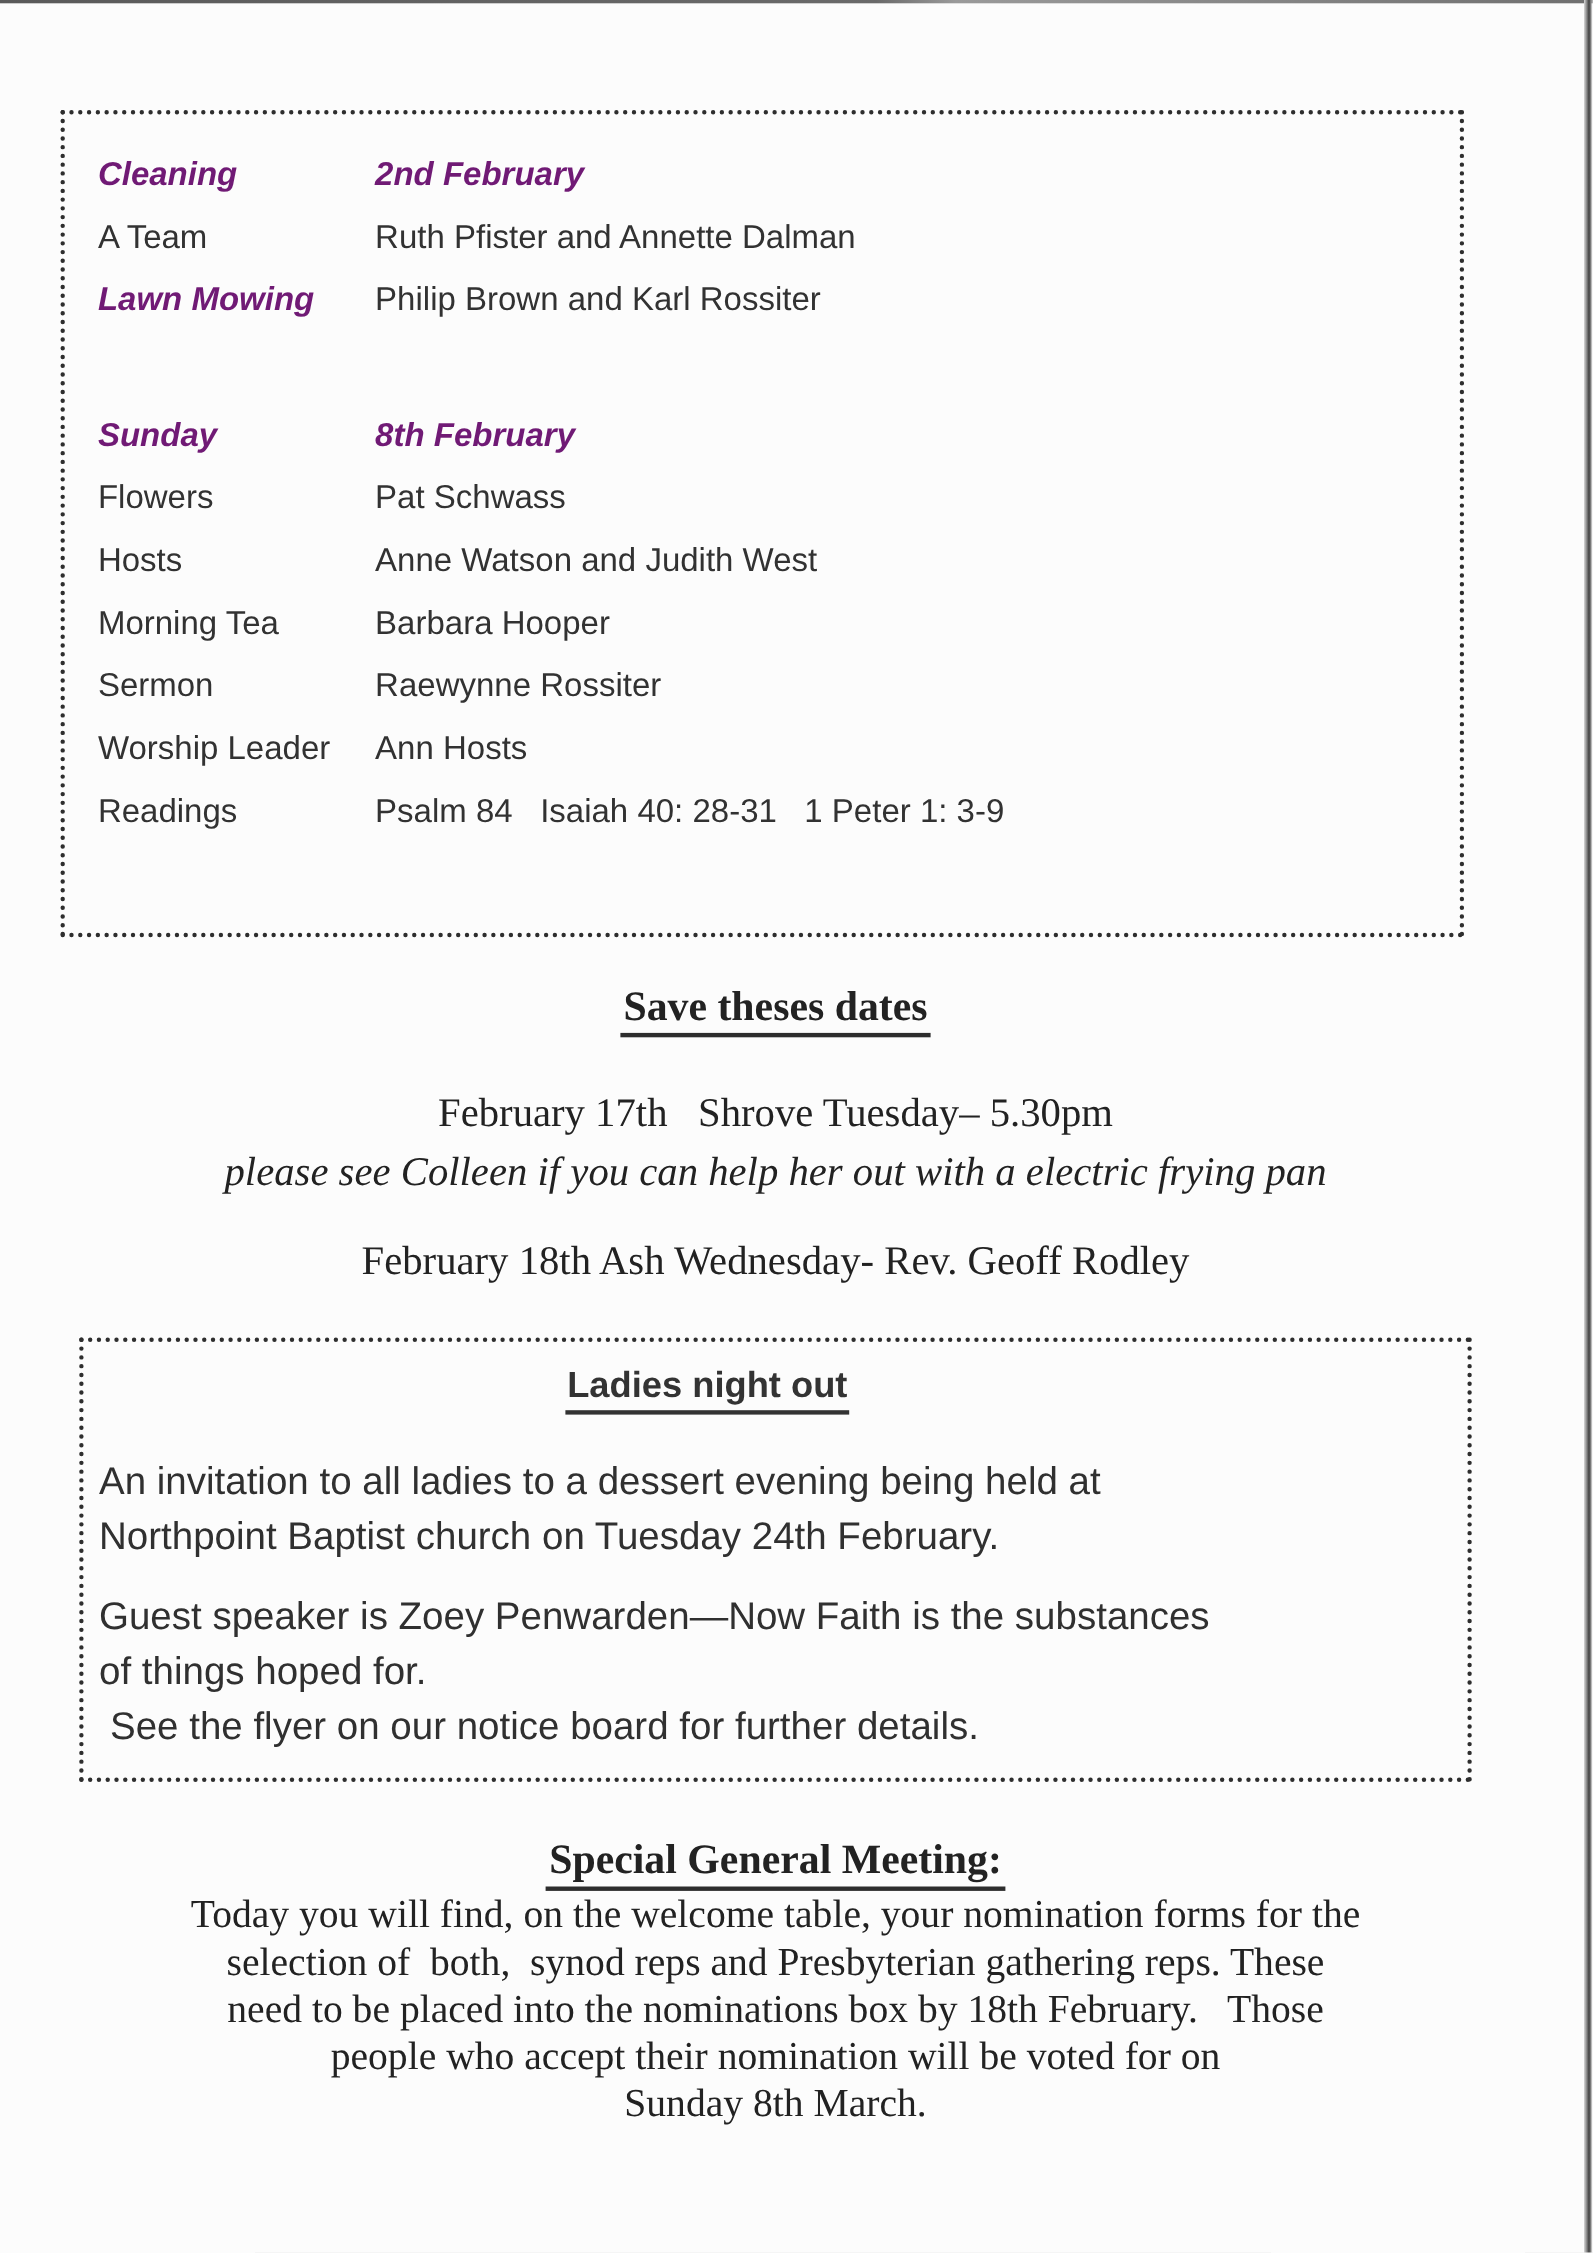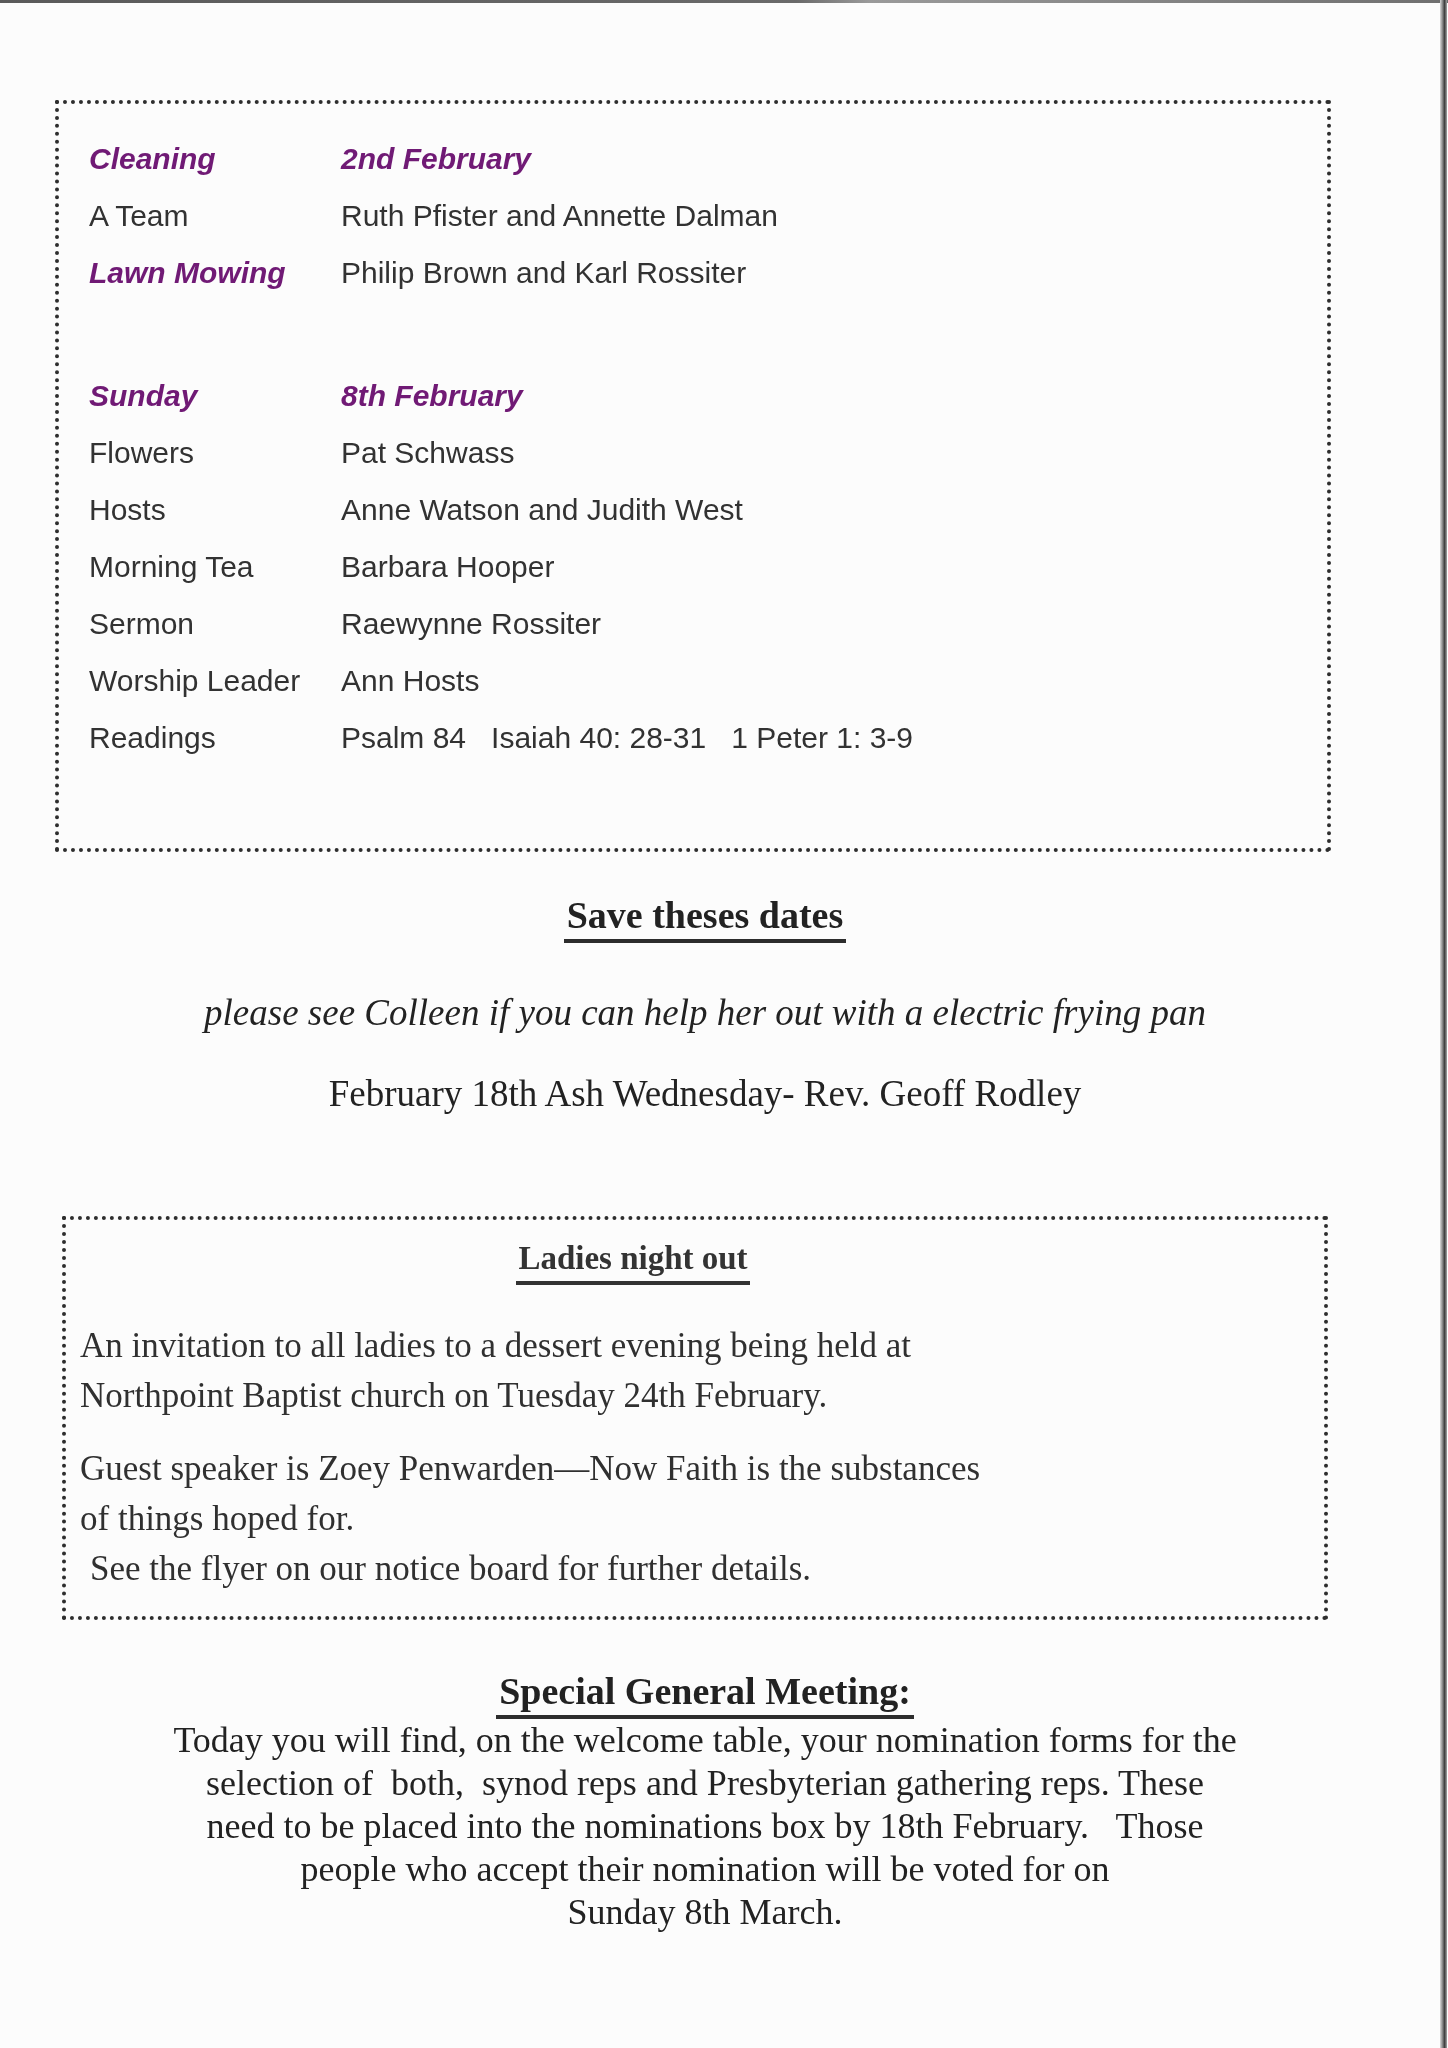--- a/index.html
+++ b/index.html
@@ -49,23 +49,22 @@
   .underlined-serif {
     display: inline-block; font-size: 38px; font-weight: bold;
     border-bottom: 4px solid #2d2d2d; padding: 0 3px 2px 3px; text-align: center;
   }
   .dates-band { top: 986px; font-size: 37px; line-height: 53px; }
   .dates-band .dline { white-space: pre-wrap; }
   .dates-band .it { font-style: italic; }
   .dates-band .spaced { margin-top: 28px; }
 
   .ladies-box {
-    left: 62px; top: 1216px; width: 1266px; height: 404px;
+    left: 72px; top: 1216px; width: 1266px; height: 404px;
     padding: 20px 18px 0 14px;
-    font-family: Liberation Serif, serif;
   }
   .ladies-heading-wrap { text-align: center; margin-right: 120px; }
   .underlined-sans {
     display: inline-block; font-size: 33px; font-weight: bold; color: #333;
     border-bottom: 4px solid #333; padding: 0 2px 4px 2px;
   }
   .ladies-par { font-size: 35px; line-height: 50px; color: #303030; white-space: pre-wrap; }
   .ladies-par.p1 { margin-top: 36px; }
   .ladies-par.p2 { margin-top: 23px; }
   .ladies-par.p3 { padding-left: 10px; }
@@ -122,20 +121,21 @@
     <div class="roster-row">
       <span class="lbl">Readings</span>
       <span class="val">Psalm 84   Isaiah 40: 28-31   1 Peter 1: 3-9</span>
     </div>
   </div>
 
   <div class="center-band save-heading-band serif">
     <span class="underlined-serif">Save theses dates</span>
   </div>
   <div class="center-band dates-band serif">
+    <div class="dline">February 17th   Shrove Tuesday– 5.30pm</div>
     <div class="dline it">please see Colleen if you can help her out with a electric frying pan</div>
     <div class="dline spaced">February 18th Ash Wednesday- Rev. Geoff Rodley</div>
   </div>
 
   <div class="dotted-box ladies-box">
     <div class="ladies-heading-wrap">
       <span class="underlined-sans">Ladies night out</span>
     </div>
     <div class="ladies-par p1">An invitation to all ladies to a dessert evening being held at
 Northpoint Baptist church on Tuesday 24th February.</div>

